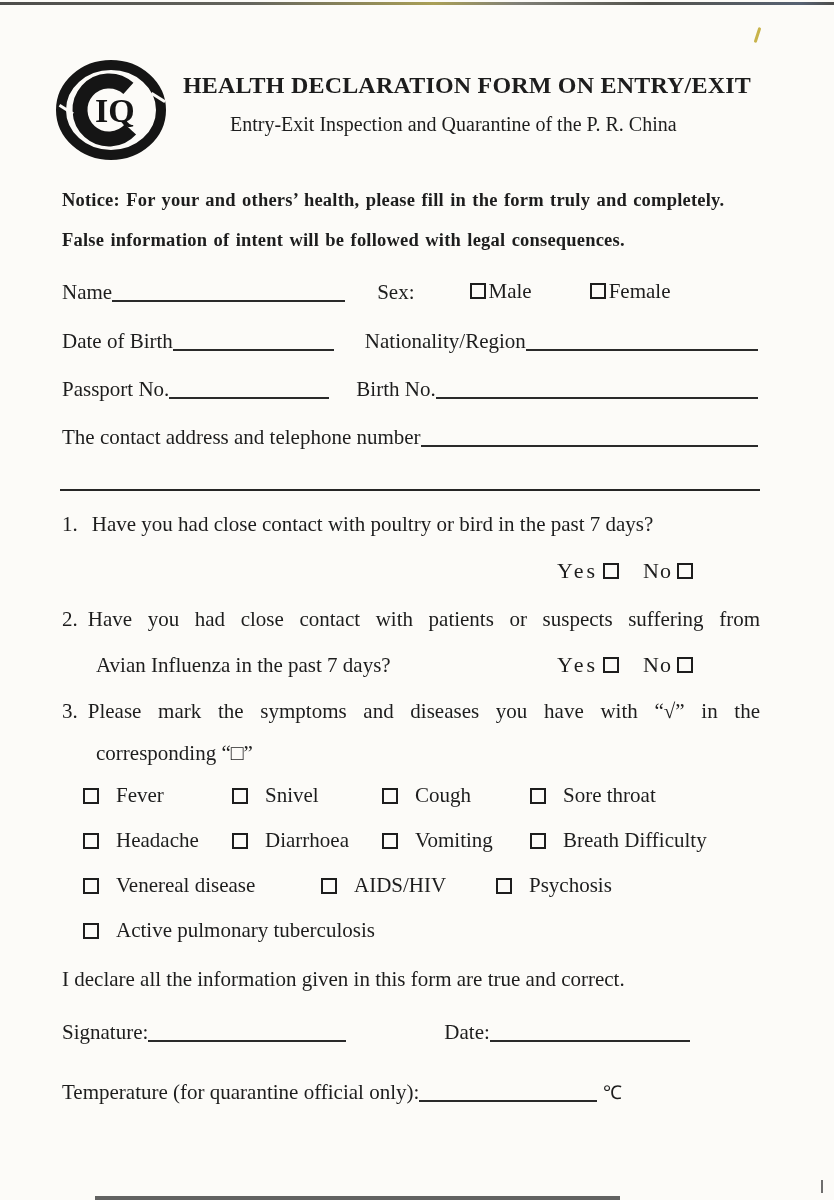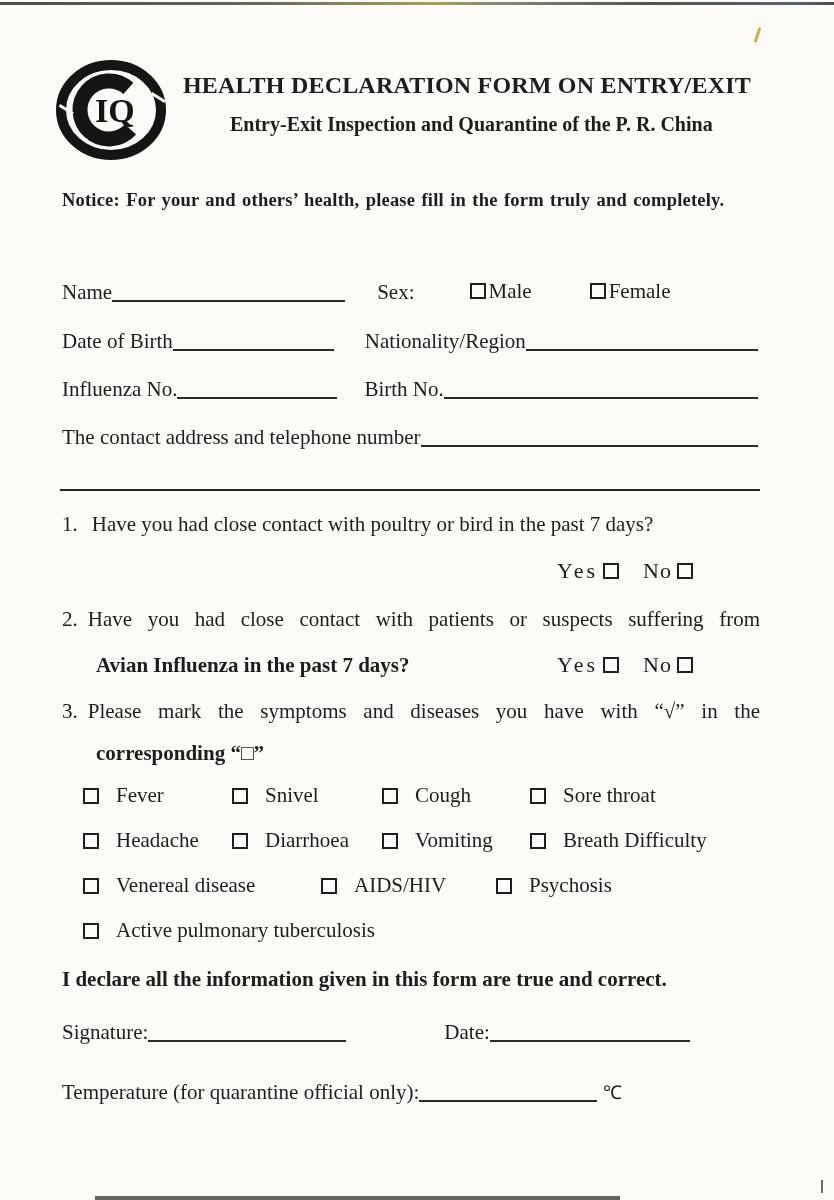--- a/index.html
+++ b/index.html
@@ -8,21 +8,21 @@
     background:#ffffff;
     font-family:"Liberation Serif", serif;
     color:#1d1d1d;
     overflow:hidden;
   }
   .page {
     position:relative;
     width:834px; height:1200px;
     background:#fcfbf8;
   }
-  .abs { position:absolute;font-weight:bold; }
+  .abs { position:absolute; }
 
   
   .scan-top-line {
     position:absolute; top:2px; left:0; width:834px; height:3px;
     background:linear-gradient(90deg,#2e2e2c 0%,#4a4a42 30%,#9b8f3a 52%,#6a6a60 62%,#35352f 78%,#39465a 96%,#2e2e2c 100%);
     opacity:.85;
   }
   .scan-slash {
     position:absolute; top:27px; left:756px; width:3px; height:16px;
     background:#c2ab37; transform:rotate(18deg); border-radius:2px; opacity:.9;
@@ -100,20 +100,21 @@
     <ellipse cx="55" cy="50" rx="50" ry="45" fill="none" stroke="#151515" stroke-width="10"></ellipse>
     <path d="M 72.4,28.4 A 29,29 0 1 0 74.5,69.4" fill="none" stroke="#151515" stroke-width="15"></path>
     <rect x="2" y="48" width="16" height="3" fill="#fcfbf8" transform="rotate(32 10 50)"></rect>
     <rect x="94" y="36" width="16" height="3" fill="#fcfbf8" transform="rotate(32 102 38)"></rect>
     <text x="39" y="62" font-family="'Liberation Serif',serif" font-size="34" font-weight="bold" fill="#151515">IQ</text>
   </svg>
   <div class="title abs">HEALTH DECLARATION FORM ON ENTRY/EXIT</div>
   <div class="subtitle abs">Entry-Exit Inspection and Quarantine of the P. R. China</div>
 
   <div class="abs notice notice1">Notice: For your and others’ health, please fill in the form truly and completely.</div>
+  <div class="abs notice notice2">False information of intent will be followed with legal consequences.</div>
 
   <div class="row" style="top:276px; left:62px; width:696px;">
     <span>Name</span>
     <span class="uline" style="width:233px;"></span>
     <span style="margin-left:32px;">Sex:</span>
     <span class="chk" style="margin-left:55px;">
       <span class="box"></span>
       <span>Male</span>
     </span>
     <span class="chk" style="margin-left:58px;">
@@ -123,21 +124,21 @@
   </div>
 
   <div class="row" style="top:325px; left:62px; width:696px;">
     <span>Date of Birth</span>
     <span class="uline" style="width:161px;"></span>
     <span style="margin-left:31px;">Nationality/Region</span>
     <span class="uline grow"></span>
   </div>
 
   <div class="row" style="top:373px; left:62px; width:696px;">
-    <span>Influenza No.</span>
+    <span>Passport No.</span>
     <span class="uline" style="width:160px;"></span>
     <span style="margin-left:27px;">Birth No.</span>
     <span class="uline grow"></span>
   </div>
 
   <div class="row" style="top:421px; left:62px; width:696px;">
     <span>The contact address and telephone number</span>
     <span class="uline grow"></span>
   </div>
 

